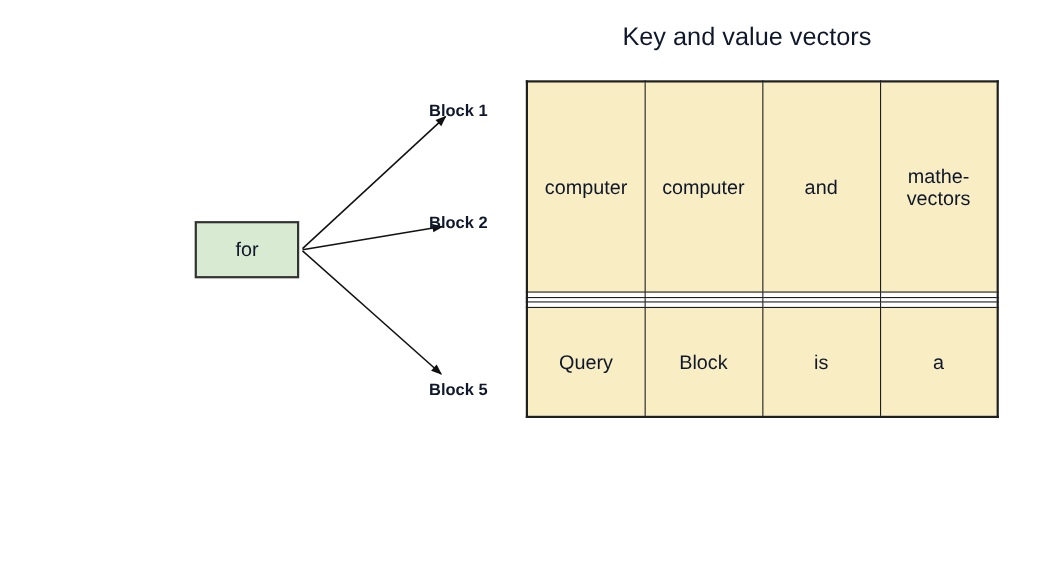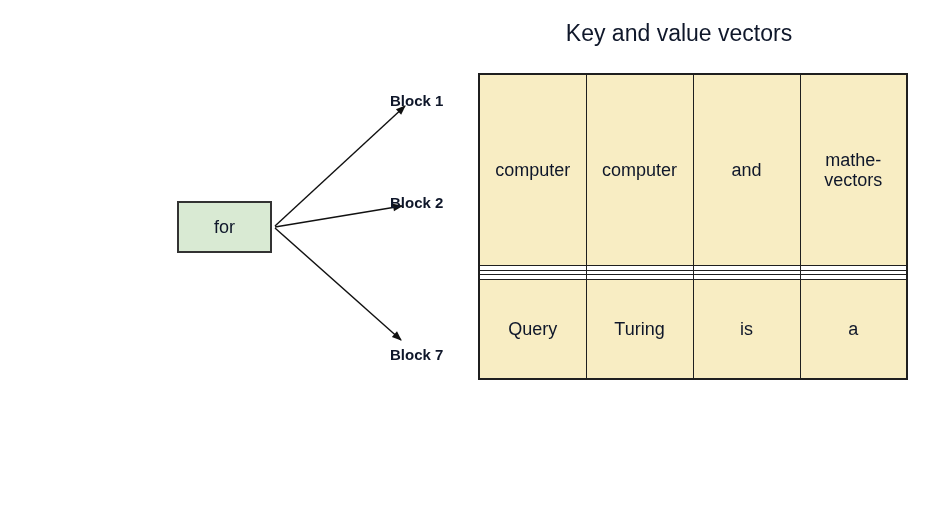--- a/index.html
+++ b/index.html
@@ -103,21 +103,21 @@
         <path d="M0.5,0.5 L9.5,4 L0.5,7.5 Z" fill="#111111"></path>
       </marker>
     </defs>
     <line x1="275" y1="226" x2="405" y2="106" stroke="#111111" stroke-width="1.4" marker-end="url(#arrHead)"></line>
     <line x1="275" y1="227" x2="402" y2="206" stroke="#111111" stroke-width="1.4" marker-end="url(#arrHead)"></line>
     <line x1="275" y1="228" x2="401" y2="340" stroke="#111111" stroke-width="1.4" marker-end="url(#arrHead)"></line>
   </svg>
 
   <div class="block-label b1">Block 1</div>
   <div class="block-label b2">Block 2</div>
-  <div class="block-label b0">Block 7</div>
+  <div class="block-label b0">Block 5</div>
 
   <table class="kv">
     <tbody>
         <tr>
       <td class="hl">computer</td>
       <td class="hl">computer</td>
       <td class="hl">and</td>
       <td class="hl">mathe-
 vectors</td>
     </tr>
@@ -134,20 +134,20 @@
       <td></td>
     </tr>
     <tr>
       <td></td>
       <td></td>
       <td></td>
       <td></td>
     </tr>
     <tr>
       <td class="hl">Query</td>
-      <td class="hl">Turing</td>
+      <td class="hl">Block</td>
       <td class="hl">is</td>
       <td class="hl">a</td>
     </tr>
   </tbody>
     </table>
 
 </div>
 
 </body></html>

